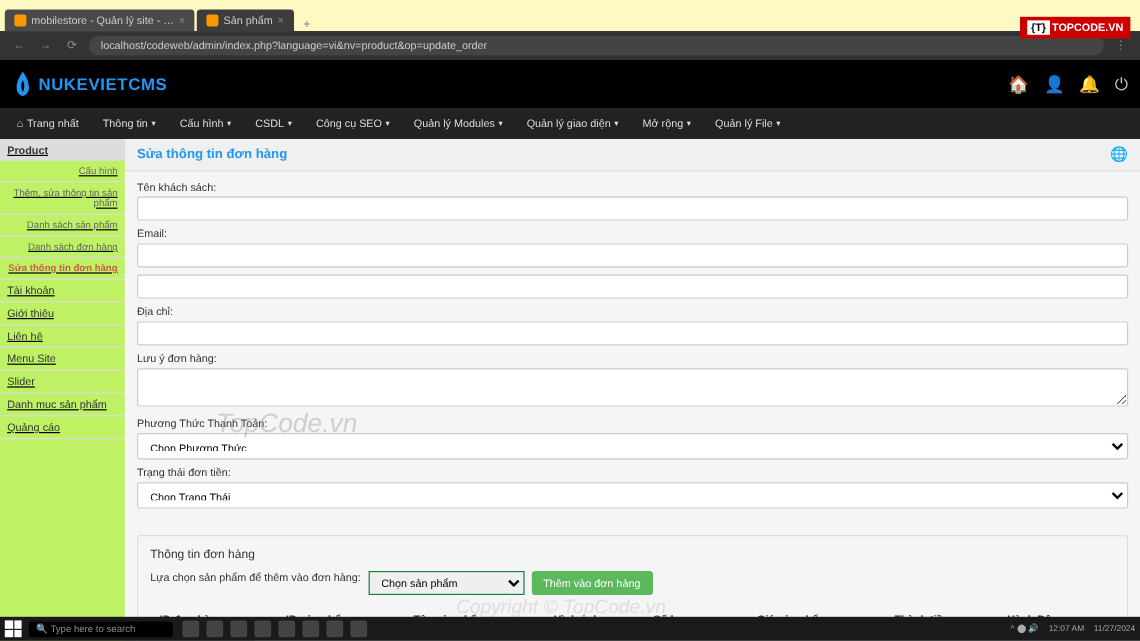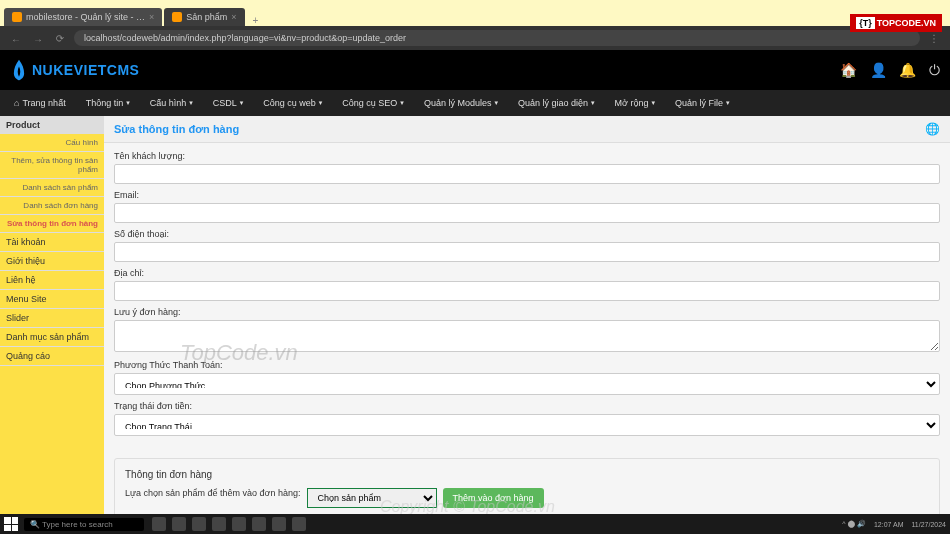--- a/index.html
+++ b/index.html
@@ -26,21 +26,21 @@
     .cms-logo-text { color: #2196f3; font-size: 14px; font-weight: bold; letter-spacing: 0.5px; }
     .header-icons { margin-left: auto; display: flex; gap: 12px; align-items: center; }
     .header-icon { color: #ccc; font-size: 14px; cursor: pointer; }
     
     .main-nav { background: #222; height: 26px; display: flex; align-items: center; padding: 0 4px; }
     .nav-item { color: #ddd; padding: 0 10px; font-size: 9px; display: flex; align-items: center; gap: 3px; height: 26px; cursor: pointer; }
     .caret { font-size: 7px; }
     
     .content { display: flex; background: #f5f5f5; height: calc(100% - 116px); }
     
-    .sidebar { width: 104px; background: #fde047; }
+    .sidebar { width: 104px; background: #bef264; text-decoration: underline; }
     .sidebar-head { background: #ddd; padding: 4px 6px; font-weight: bold; font-size: 9px; color: #333; }
     .sidebar-item { padding: 4px 6px; font-size: 8px; color: #555; border-bottom: 1px solid #ddd; text-align: right; cursor: pointer; }
     .sidebar-item.sub { color: #666; }
     .sidebar-item.active { color: #d9534f; font-weight: bold; }
     .sidebar-sec { padding: 4px 6px; font-size: 9px; color: #333; border-bottom: 1px solid #ddd; cursor: pointer; text-align: left; }
     
     .main { flex: 1; padding: 0; overflow: auto; }
     .page-head { background: #f0f0f0; padding: 6px 10px; display: flex; justify-content: space-between; align-items: center; border-bottom: 1px solid #ddd; }
     .page-title { color: #2196f3; font-size: 11px; font-weight: bold; }
     .globe { color: #2196f3; font-size: 12px; }
@@ -132,24 +132,20 @@
   <div class="nav-item">
       <span>Thông tin</span>
       <span class="caret">▾</span>
     </div>
   <div class="nav-item">
       <span>Cấu hình</span>
       <span class="caret">▾</span>
     </div>
   <div class="nav-item">
       <span>CSDL</span>
-      <span class="caret">▾</span>
-    </div>
-  <div class="nav-item">
-      <span>Công cụ web</span>
       <span class="caret">▾</span>
     </div>
   <div class="nav-item">
       <span>Công cụ SEO</span>
       <span class="caret">▾</span>
     </div>
   <div class="nav-item">
       <span>Quản lý Modules</span>
       <span class="caret">▾</span>
     </div>
@@ -185,29 +181,28 @@
   </div>
 
   <div class="main">
     <div class="page-head">
       <span class="page-title">Sửa thông tin đơn hàng</span>
       <span class="globe">🌐</span>
     </div>
 
     <div class="form-area">
       <div class="form-group">
-        <label class="form-label">Tên khách lượng:</label>
+        <label class="form-label">Tên khách sách:</label>
         <input class="form-input" style="">
       </div>
       <div class="form-group">
         <label class="form-label">Email:</label>
         <input class="form-input" style="">
       </div>
       <div class="form-group">
-        <label class="form-label">Số điện thoại:</label>
         <input class="form-input" style="">
       </div>
       <div class="form-group">
         <label class="form-label">Địa chỉ:</label>
         <input class="form-input" style="">
       </div>
       <div class="form-group">
         <label class="form-label">Lưu ý đơn hàng:</label>
         <textarea class="form-textarea" style=""></textarea>
       </div>

